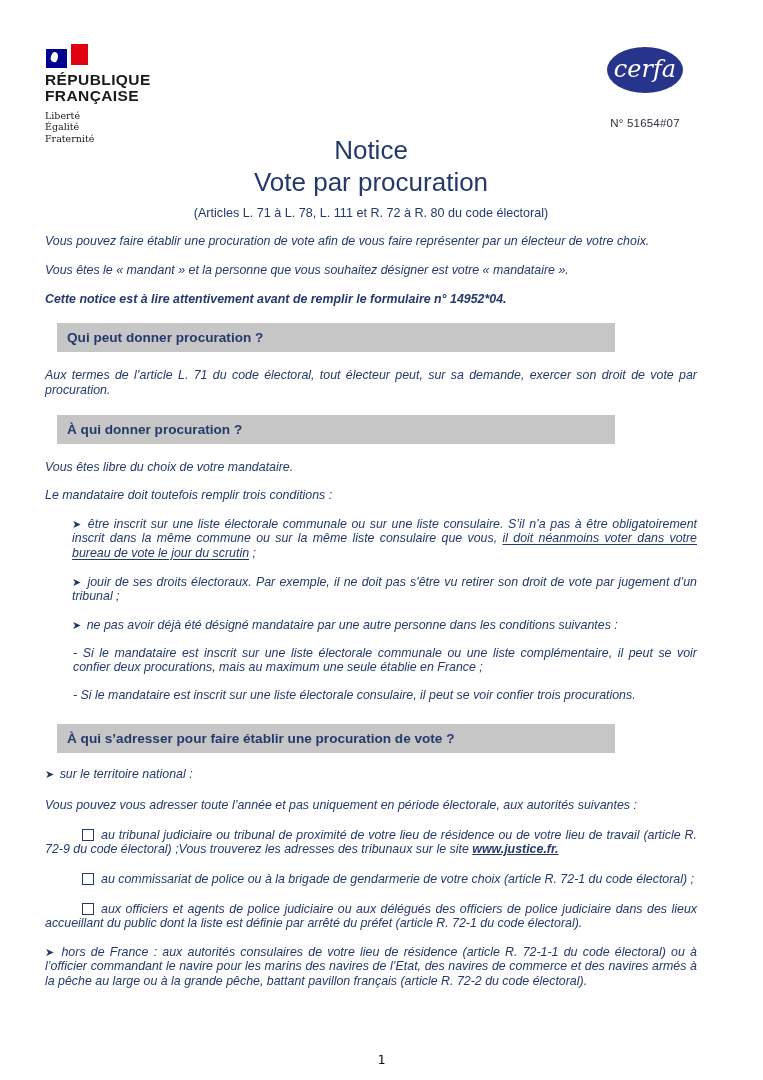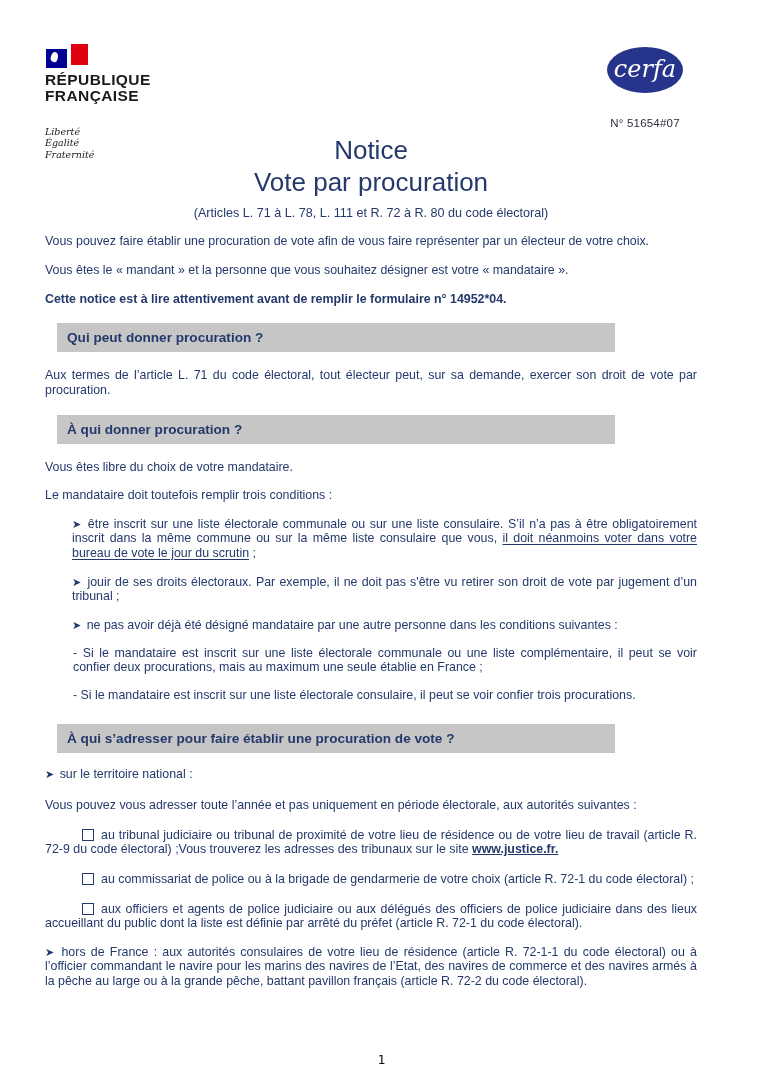--- a/index.html
+++ b/index.html
@@ -24,33 +24,33 @@
   }
   
   .header-row{display:flex;justify-content:space-between;align-items:flex-start;height:84px;}
   .marianne{line-height:1;}
   .flag{display:flex;align-items:flex-end;height:24px;margin-bottom:4px;margin-left:1px;}
   .flag .fb{display:inline-block;width:21px;height:19px;background:var(--flag-blue);position:relative;}
   .flag .fb::after{content:"";position:absolute;left:5px;top:3px;width:7px;height:10px;background:#fff;border-radius:50% 60% 40% 50%;transform:rotate(18deg);}
   .flag .fgap{display:inline-block;width:4px;height:19px;background:#fff;}
   .flag .fr{display:inline-block;width:17px;height:21px;background:var(--flag-red);margin-bottom:3px;}
   .rep-name{font-weight:bold;color:var(--ink-black);font-size:15.5px;letter-spacing:.4px;line-height:1.02;}
-  .motto{font-family:"DejaVu Serif","Liberation Serif",serif;font-style:italic;color:var(--ink-black);font-size:9.5px;line-height:1.25;margin-top:22px;}
+  .motto{font-family:"DejaVu Serif","Liberation Serif",serif;color:var(--ink-black);font-size:9.5px;line-height:1.25;margin-top:6px;}
   .cerfa-block{text-align:center;margin-top:3px;padding-right:14px;}
   .cerfa-ellipse{
     width:76px;height:46px;background:var(--cerfa-blue);border-radius:50%;
     display:flex;align-items:center;justify-content:center;
   }
   .cerfa-word{font-family:"DejaVu Serif","Liberation Serif",serif;font-style:italic;color:#fff;font-size:24px;line-height:1;padding-bottom:3px;}
   .cerfa-number{font-size:11.5px;color:#2b2f3a;margin-top:24px;letter-spacing:.2px;}
   
   .title{color:var(--text-navy);text-align:center;font-size:26px;font-weight:400;line-height:1.22;margin-top:7px;}
   .subtitle{text-align:center;font-size:12.6px;margin-top:8px;}
   
-  .para{font-size:12.4px;line-height:1.18;text-align:justify;margin-top:14px;}
+  .para{font-size:12.4px;line-height:1.18;text-align:justify;margin-top:14px;font-style:italic;}
   .para.bold{font-weight:bold;}
   .section-bar{
     background:var(--bar-grey);
     width:558px;margin-left:12px;margin-top:17px;
     padding:5px 10px 6px 10px;
   }
   .section-bar .bar-title{color:var(--text-navy);font-weight:bold;font-size:13.6px;}
   .indent-bullet{margin-left:27px;margin-top:14px;}
   .indent-dash{margin-left:28px;margin-top:13px;}
   .first-indent{text-indent:37px;margin-top:15px;}

